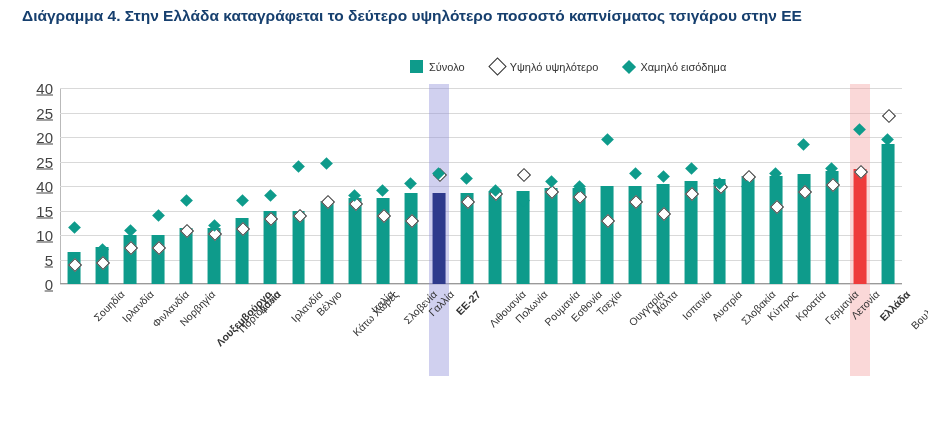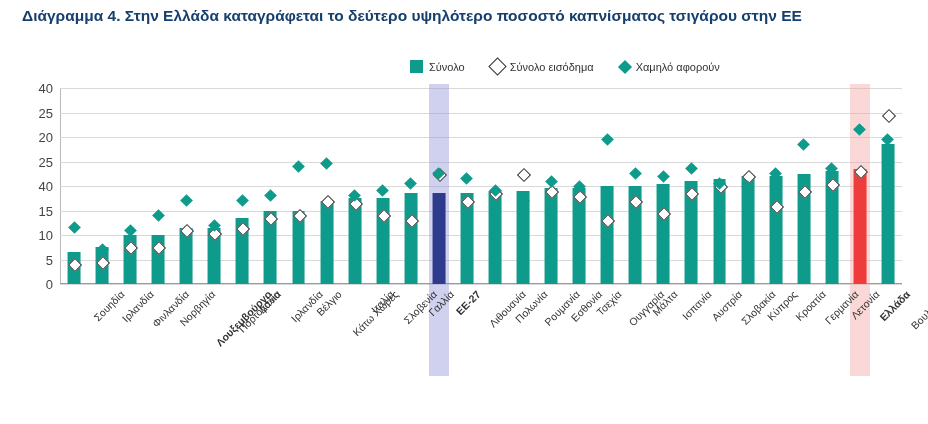--- a/index.html
+++ b/index.html
@@ -24,21 +24,21 @@
 
   
   .plot{
     position:absolute;left:60px;top:88px;width:842px;height:196px;
   }
   .grid-line{position:absolute;left:0;width:100%;height:1px;background:#d9d9d9;}
   .axis-left{position:absolute;left:0;top:0;width:1px;height:100%;background:#b9b9b9;}
   .axis-bottom{position:absolute;left:0;bottom:0;width:100%;height:1px;background:#9a9a9a;}
   .ytick{
     position:absolute;right:100%;margin-right:7px;transform:translateY(-50%);
-    font-size:13px;color:#444;white-space:nowrap;
+    font-size:15px;color:#444;white-space:nowrap;text-decoration:underline;
   }
 
   .bars{position:absolute;left:0;top:0;width:100%;height:100%;}
   .col{position:absolute;bottom:0;height:100%;}
   .band{position:absolute;bottom:-92px;top:-4px;opacity:.42;}
   .bar{position:absolute;bottom:0;left:50%;transform:translateX(-50%);background:#0e9b8b;}
   .dot{position:absolute;left:50%;width:9px;height:9px;margin-left:-4.5px;transform:rotate(45deg);}
   .dot.fill{background:#0e9b8b;}
   .dot.open{background:#ffffff;border:1.2px solid #333;width:8px;height:8px;margin-left:-4px;}
 
@@ -58,25 +58,25 @@
 
   <div class="title">Διάγραμμα 4. Στην Ελλάδα καταγράφεται το δεύτερο υψηλότερο ποσοστό καπνίσματος τσιγάρου στην ΕΕ</div>
 
   <div class="legend">
     <div class="legend-item">
       <span class="sw-box"></span>
       <span>Σύνολο</span>
     </div>
     <div class="legend-item">
       <span class="sw-diamond-open"></span>
-      <span>Σύνολο εισόδημα</span>
+      <span>Υψηλό υψηλότερο</span>
     </div>
     <div class="legend-item">
       <span class="sw-diamond-fill"></span>
-      <span>Χαμηλό αφορούν</span>
+      <span>Χαμηλό εισόδημα</span>
     </div>
   </div>
 
   <div class="plot">
     <div class="axis-left"></div>
     <div class="axis-bottom"></div>
     <div id="gridlines">
         <div class="grid-line" style="top: 196px;"></div>
         <div class="grid-line" style="top: 171.5px;"></div>
         <div class="grid-line" style="top: 147px;"></div>

